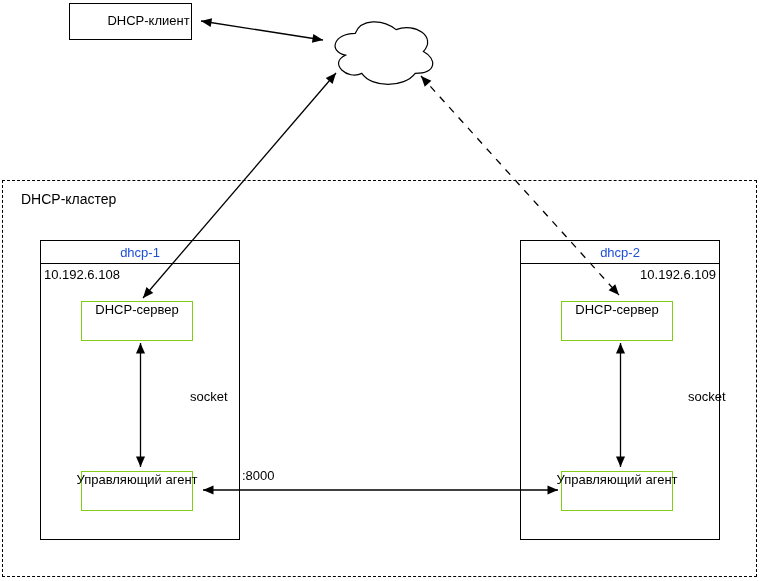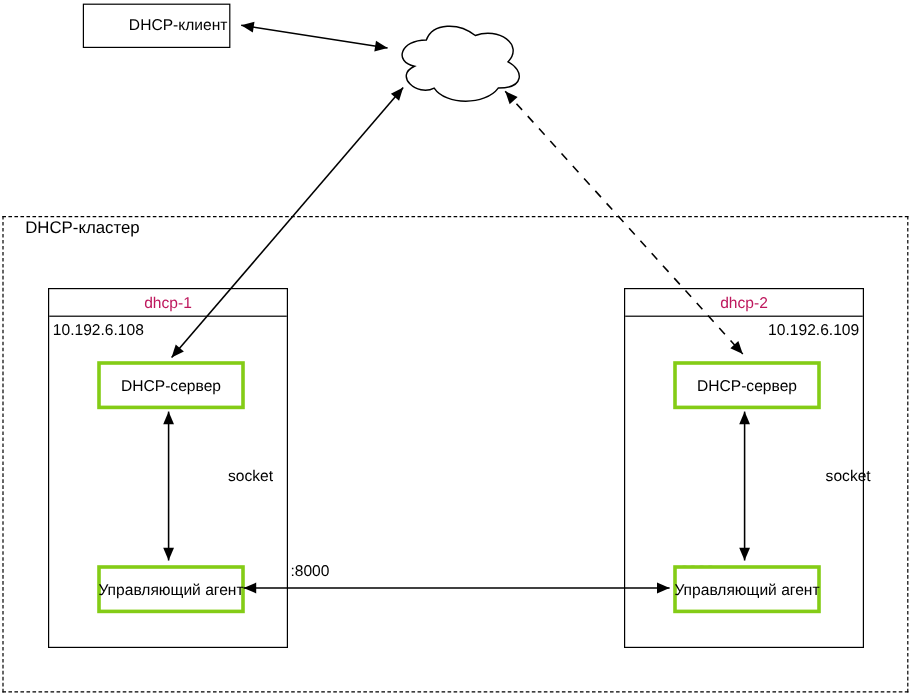--- a/index.html
+++ b/index.html
@@ -17,44 +17,44 @@
     display: flex; align-items: center; justify-content: center;
     font-size: 13px; line-height: 1.1; text-align: center;
     white-space: nowrap;
   }
   .cluster {
     position: absolute; box-sizing: border-box;
     left: 2px; top: 180px; width: 755px; height: 397px;
     border: 1px dashed #000000; background: transparent;
   }
   .cluster-label {
-    position: absolute; left: 18px; top: 0;
+    position: absolute; left: 18px; top: 10px;
     font-size: 14px; white-space: nowrap;
   }
   .node {
     position: absolute; box-sizing: border-box;
     top: 240px; width: 200px; height: 300px;
     border: 1px solid #000000; background: #ffffff;
   }
   .node-1 { left: 40px; }
   .node-2 { left: 520px; }
   .node-header {
     position: absolute; left: 0; top: 0; right: 0; height: 22px;
     border-bottom: 1px solid #000000;
     display: flex; align-items: center; justify-content: center;
-    font-size: 13px; color: #be185d; white-space: nowrap;
+    font-size: 13px; color: #1d4ed8; white-space: nowrap;
   }
   .node-ip { position: absolute; top: 26px; font-size: 13px; white-space: nowrap; }
   .ip-left  { left: 3px; }
   .ip-right { right: 3px; }
   .inner-box {
     position: absolute; box-sizing: border-box;
-    left: 40px; width: 123px; height: 40px;
-    border: 3px solid #84cc16; background: #ffffff;
-    display: flex; align-items: center; justify-content: center;
+    left: 40px; width: 112px; height: 40px;
+    border: 1px solid #84cc16; background: #ffffff;
+    display: flex; justify-content: center;
     font-size: 13px; white-space: nowrap;
   }
   .server-box { top: 60px; }
   .agent-box  { top: 230px; }
   .edge-label { position: absolute; font-size: 13px; white-space: nowrap; background: transparent; margin-left: 37px; }
   .socket-label-1 { left: 112px; top: 148px; }
   .socket-label-2 { left: 130px; top: 148px; }
   .port-label-1 { left: 164px; top: 227px; }
   .port-label-2 { left: 5px;  top: 227px; }
   #edges {

